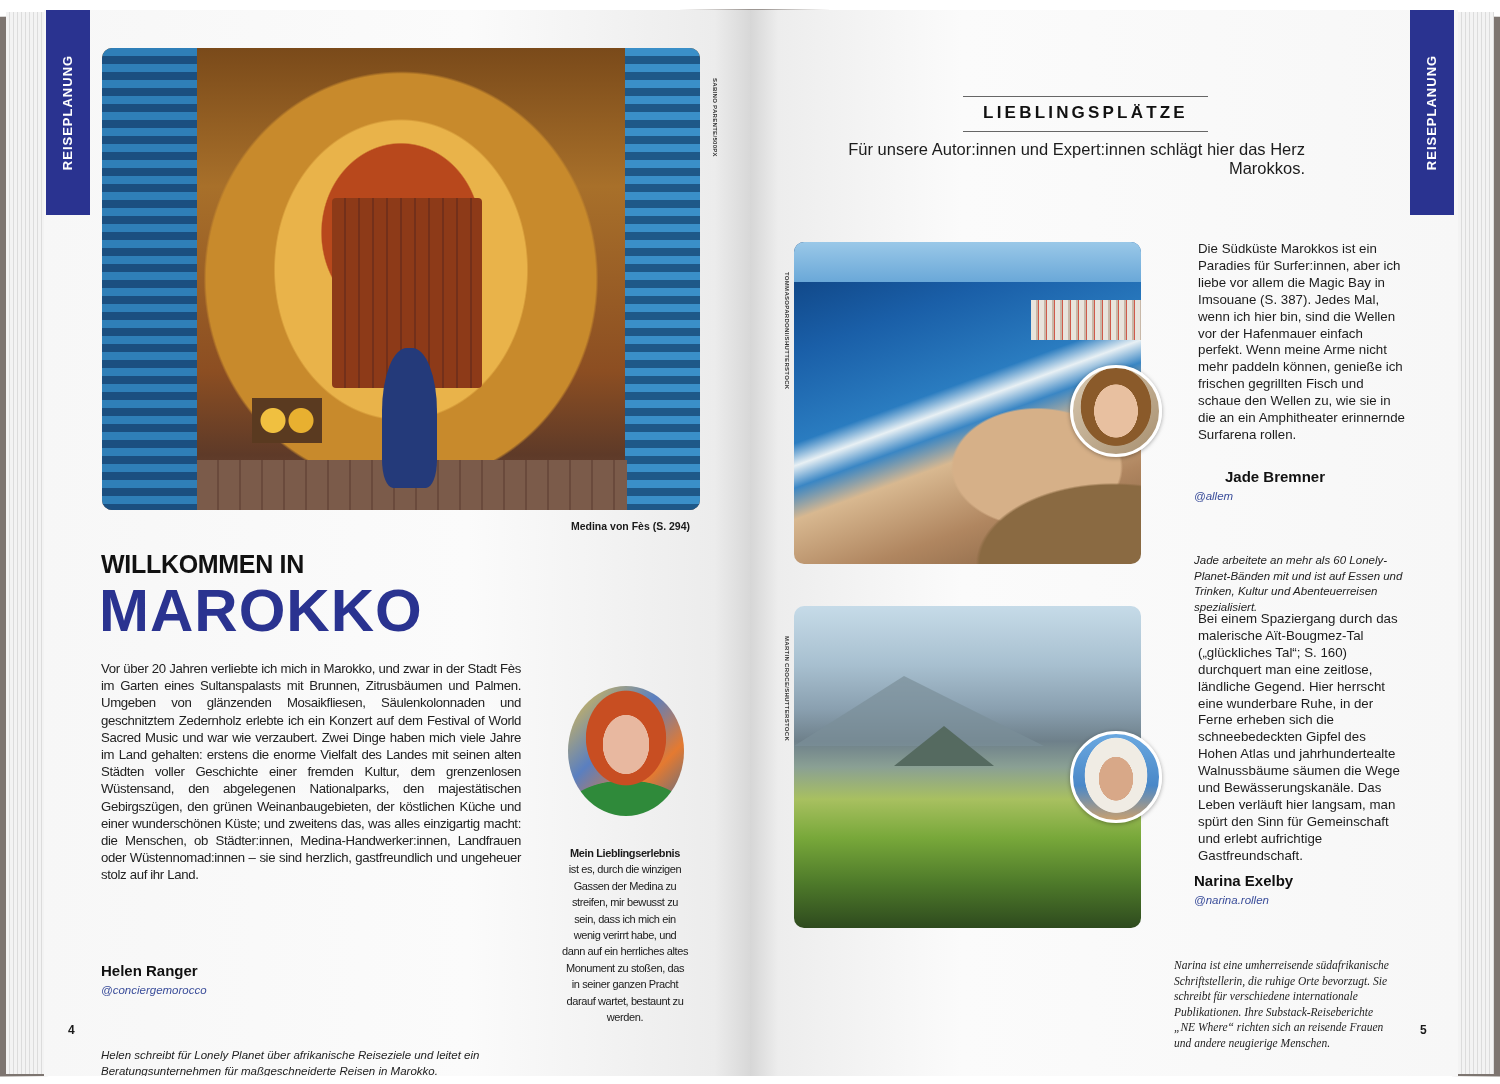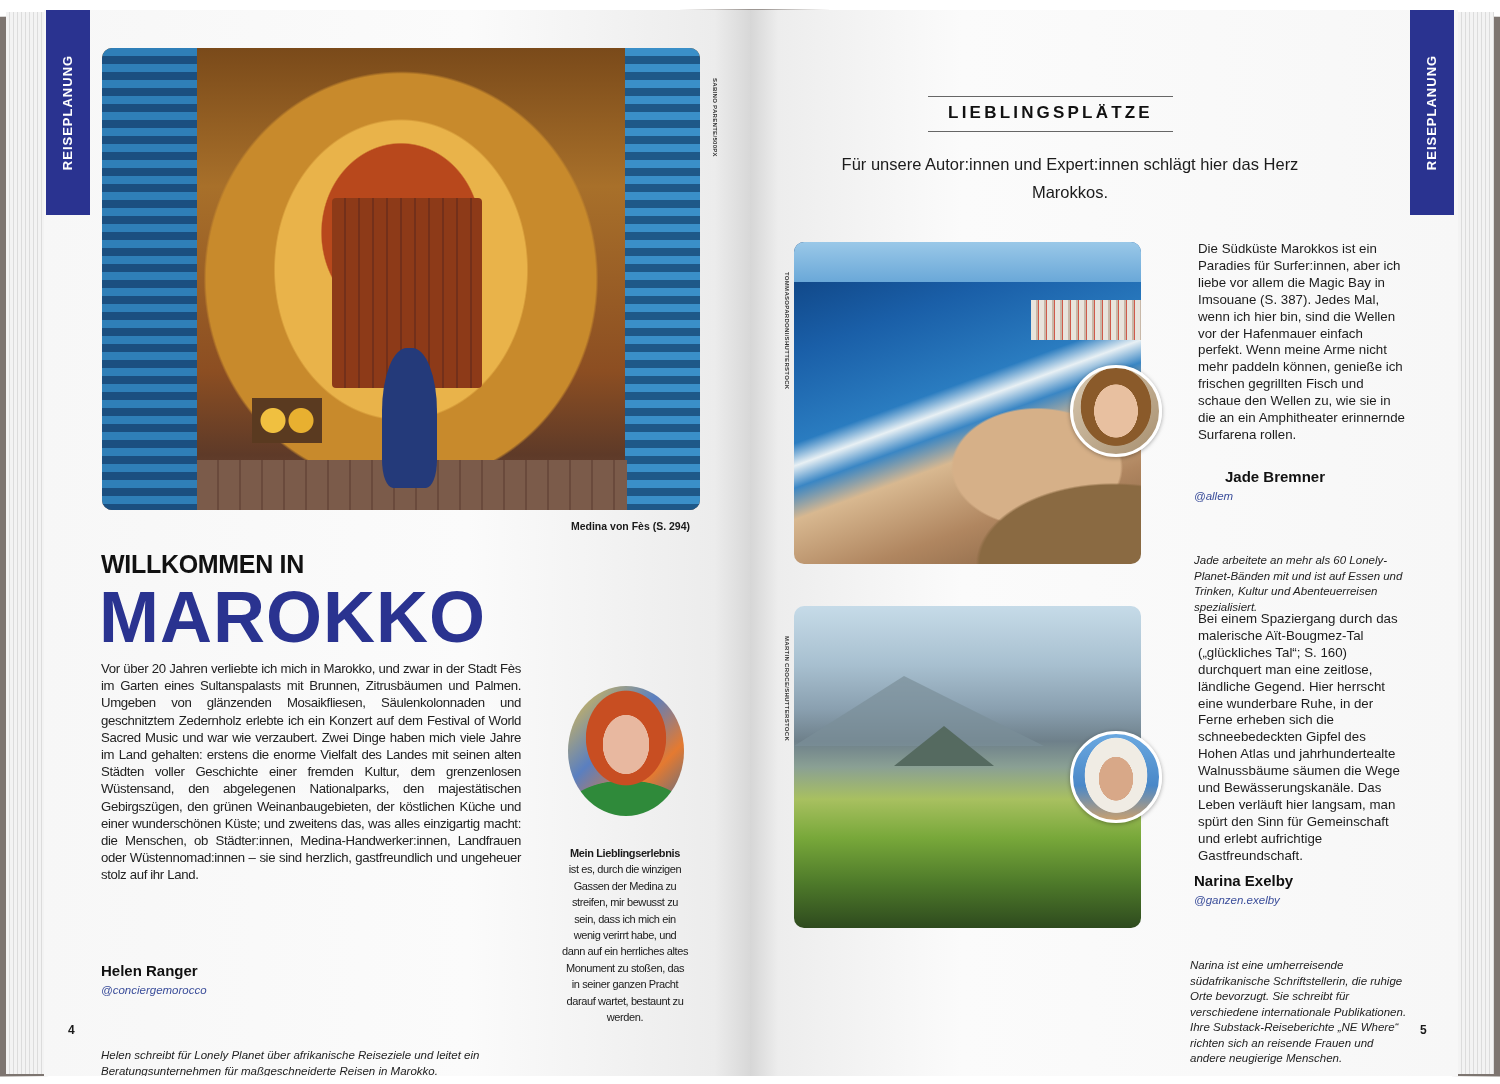--- a/index.html
+++ b/index.html
@@ -70,21 +70,21 @@
                 radial-gradient(circle at 70% 50%, #e8b030 0 12px, transparent 13px), #5a3a20; }
 
   .credit-vert {
     position: absolute; font-size: 6px; color: #333; letter-spacing: .3px;
     transform-origin: left top; white-space: nowrap; font-weight: bold;
   }
 
   .caption { position: absolute; right: 60px; top: 510px; font-size: 10.5px; font-weight: bold; }
 
   .welcome-small { position: absolute; left: 57px; top: 540px; font-size: 25px; font-weight: bold; color: #111; letter-spacing: -0.3px; }
-  .welcome-big { position: absolute; left: 55px; top: 568px; font-size: 72px; font-weight: bold; color: #2a3390; letter-spacing: 1px; line-height: 1.1; }
+  .welcome-big { position: absolute; left: 55px; top: 568px; font-size: 60px; font-weight: bold; color: #2a3390; letter-spacing: 1px; line-height: 1.1; }
 
   .intro {
     position: absolute; left: 57px; top: 650px; width: 420px;
     font-family: Liberation Sans, sans-serif; font-size: 13.2px; line-height: 17.2px; color: #222;
     text-align: justify; letter-spacing: -0.35px;
   }
 
   .author-name { position: absolute; font-weight: bold; font-size: 15px; color: #111; }
   .author-handle { position: absolute; font-style: italic; font-size: 11.5px; color: #3a4d9a; }
   .author-bio { position: absolute; font-style: italic; font-size: 11.5px; line-height: 15.5px; color: #222; margin-top: 45px; }
@@ -105,24 +105,24 @@
   .fav-box {
     position: absolute; left: 517px; top: 835px; width: 128px; text-align: center;
     font-family: "Liberation Sans Narrow", "Liberation Sans", sans-serif; font-size: 11px; line-height: 16.4px; color: #1a1a1a;
     letter-spacing: -0.4px;
   }
   .fav-box b { font-weight: bold; }
 
   .page-num { position: absolute; font-weight: bold; font-size: 12px; }
 
   
-  .fav-title-wrap { position: absolute; left: 178px; top: 86px; width: 245px; text-align: center; }
+  .fav-title-wrap { position: absolute; left: 213px; top: 86px; width: 245px; text-align: center; }
   .fav-rule { height: 1px; background: #666; }
   .fav-title { font-weight: bold; font-size: 17px; letter-spacing: 3.2px; padding: 6px 0 8px 0; color: #111; }
-  .fav-sub { position: absolute; left: 85px; top: 140px; width: 470px; text-align: center; font-size: 16.5px; line-height: 28px; color: #1c1c1c; }
+  .fav-sub { position: absolute; left: 85px; top: 130px; width: 470px; text-align: right; font-size: 16.5px; line-height: 19px; color: #1c1c1c; }
 
   .photo-coast {
     left: 44px; top: 232px; width: 347px; height: 322px;
     background:
       radial-gradient(ellipse 55% 35% at 92% 100%, #8a6a42 0 70%, transparent 72%),
       radial-gradient(ellipse 40% 30% at 70% 70%, #d6b088 0 60%, transparent 62%),
       linear-gradient(160deg, #0c3d7a 0%, #1a5fa8 25%, #2a7cc0 45%, #e8f0f4 50%, #3a86c4 55%, #d8b890 62%, #b08660 78%, #7b5a3c 100%);
   }
   .coast-sky { position: absolute; left: 0; top: 0; width: 100%; height: 40px;
     background: linear-gradient(180deg, #9ac8e8, #6aa8d8); }
@@ -227,17 +227,17 @@
 
   <div class="photo photo-valley" title="Green Aït-Bougmez valley with misty mountains of the High Atlas">
     <div class="valley-mtn2"></div>
     <div class="valley-mtn"></div>
   </div>
   <div class="credit-vert" style="left:34px; top:626px; transform: rotate(90deg) translateY(-100%);">MARTIN CROCE/SHUTTERSTOCK</div>
   <div class="avatar avatar-narina"></div>
 
   <div class="right-text" style="top:601px;">Bei einem Spaziergang durch das malerische Aït-Bougmez-Tal („glückliches Tal“; S. 160) durchquert man eine zeitlose, ländliche Gegend. Hier herrscht eine wunderbare Ruhe, in der Ferne erheben sich die schneebedeckten Gipfel des Hohen Atlas und jahrhundertealte Walnussbäume säumen die Wege und Bewässerungskanäle. Das Leben verläuft hier langsam, man spürt den Sinn für Gemeinschaft und erlebt aufrichtige Gastfreundschaft.</div>
   <div class="author-name" style="left:444px; top:862px;">Narina Exelby</div>
-  <div class="author-handle" style="left:444px; top:884px;">@ganzen.exelby</div>
-  <div class="author-bio" style="left:440px; top:903px; width:220px;">Narina ist eine umherreisende südafrikanische Schriftstellerin, die ruhige Orte bevorzugt. Sie schreibt für verschiedene internationale Publikationen. Ihre Substack-Reiseberichte „NE Where“ richten sich an reisende Frauen und andere neugierige Menschen.</div>
+  <div class="author-handle" style="left:444px; top:884px;">@narina.rollen</div>
+  <div class="author-bio" style="left:424px; top:903px; width:220px;font-family:Liberation Serif, serif;">Narina ist eine umherreisende südafrikanische Schriftstellerin, die ruhige Orte bevorzugt. Sie schreibt für verschiedene internationale Publikationen. Ihre Substack-Reiseberichte „NE Where“ richten sich an reisende Frauen und andere neugierige Menschen.</div>
 
   <div class="page-num" style="left:670px; top:1013px;">5</div>
 </div>
 
 </body></html>

